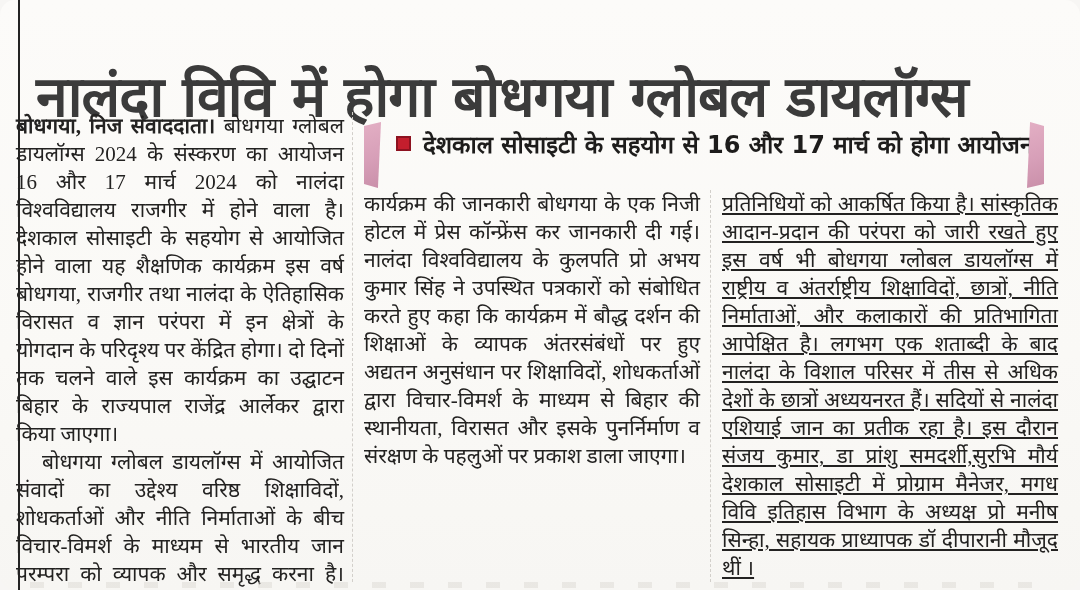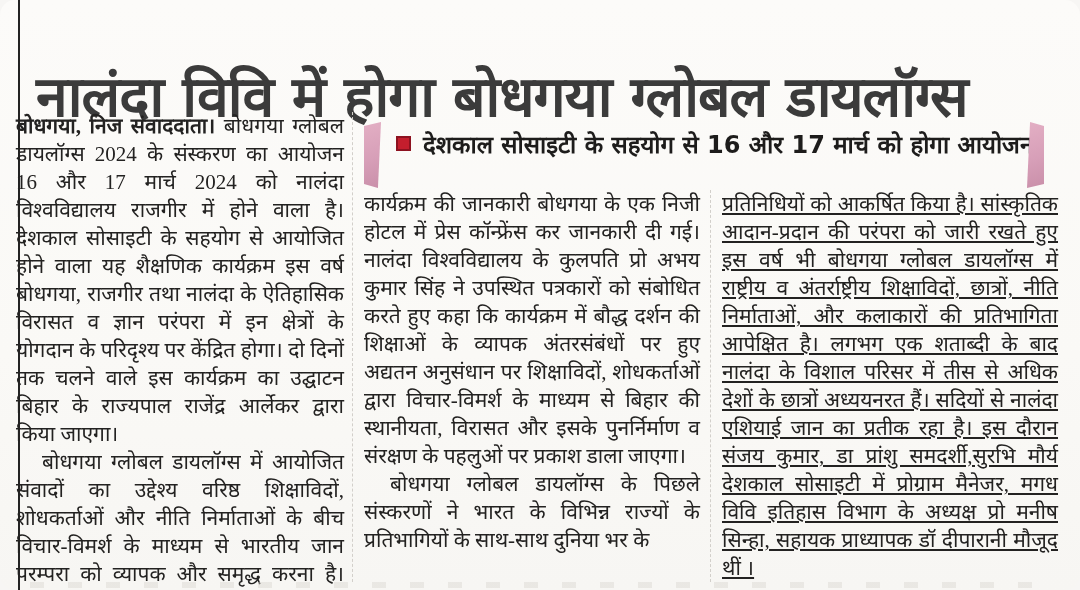--- a/index.html
+++ b/index.html
@@ -94,21 +94,20 @@
         <div class="hl-line">
           <span class="sq"></span>
           <span>देशकाल सोसाइटी के सहयोग से 16 और 17 मार्च को होगा आयोजन</span>
         </div>
       </div>
 
       <div class="cols23">
 
         <div class="col col2">
           <p>कार्यक्रम की जानकारी बोधगया के एक निजी होटल में प्रेस कॉन्फ्रेंस कर जानकारी दी गई। नालंदा विश्वविद्यालय के कुलपति प्रो अभय कुमार सिंह ने उपस्थित पत्रकारों को संबोधित करते हुए कहा कि कार्यक्रम में बौद्ध दर्शन की शिक्षाओं के व्यापक अंतरसंबंधों पर हुए अद्यतन अनुसंधान पर शिक्षाविदों, शोधकर्ताओं द्वारा विचार-विमर्श के माध्यम से बिहार की स्थानीयता, विरासत और इसके पुनर्निर्माण व संरक्षण के पहलुओं पर प्रकाश डाला जाएगा।</p>
-          <p class="indent">बोधगया ग्लोबल डायलॉग्स के पिछले संस्करणों ने भारत के विभिन्न राज्यों के प्रतिभागियों के साथ-साथ दुनिया भर के</p>
         </div>
 
         <div class="col col3">
           <p>प्रतिनिधियों को आकर्षित किया है। सांस्कृतिक आदान-प्रदान की परंपरा को जारी रखते हुए इस वर्ष भी बोधगया ग्लोबल डायलॉग्स में राष्ट्रीय व अंतर्राष्ट्रीय शिक्षाविदों, छात्रों, नीति निर्माताओं, और कलाकारों की प्रतिभागिता आपेक्षित है।  लगभग एक शताब्दी के बाद नालंदा के विशाल परिसर में तीस से अधिक देशों के छात्रों अध्ययनरत हैं। सदियों से नालंदा एशियाई जान का प्रतीक रहा है। इस दौरान संजय कुमार, डा प्रांशु समदर्शी,सुरभि मौर्य देशकाल सोसाइटी में प्रोग्राम मैनेजर, मगध विवि इतिहास विभाग के अध्यक्ष प्रो मनीष सिन्हा, सहायक प्राध्यापक डॉ दीपारानी मौजूद थीं ।</p>
         </div>
       </div>
 
     </div>
   </div>
 

